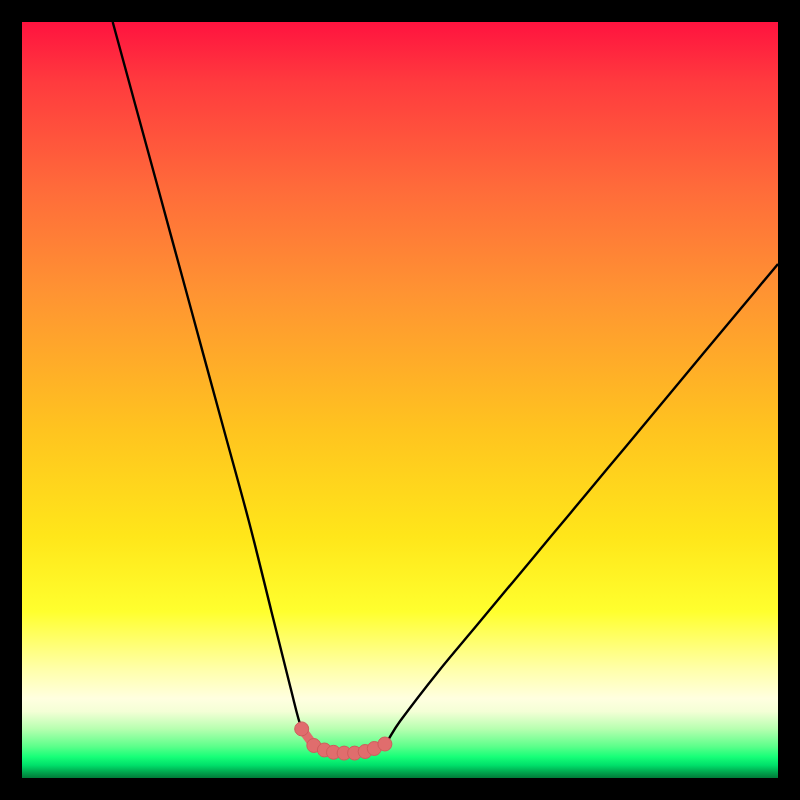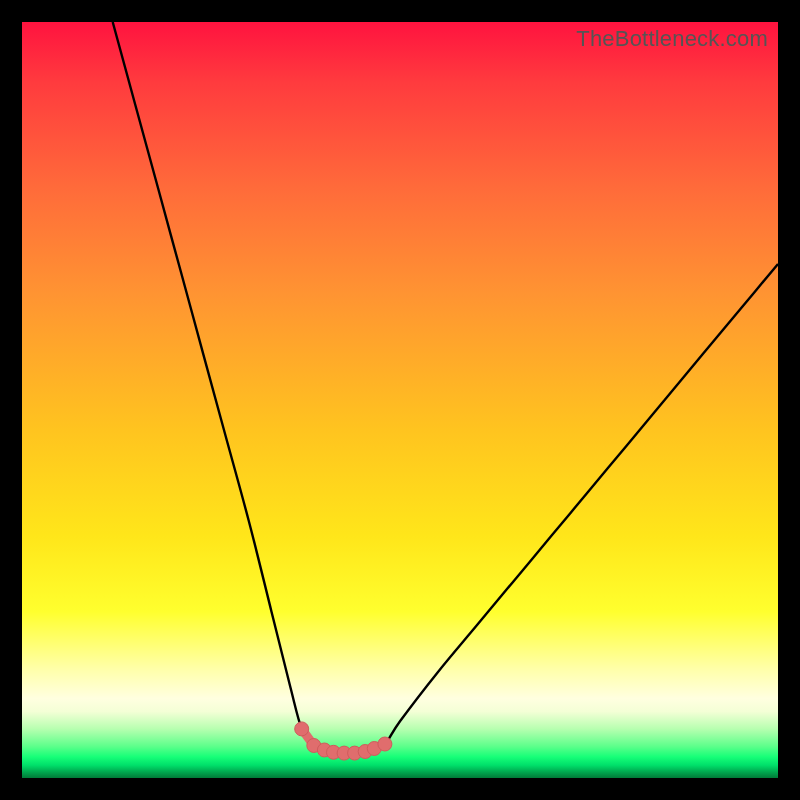--- a/index.html
+++ b/index.html
@@ -61,21 +61,20 @@
     overflow: visible;
   }
 </style>
 </head>
 <body>
 
 <div class="frame">
 
   <div class="plot-area">
 
-    <div class="watermark">TheBottleneck.com</div>
 
     <svg class="curve" viewBox="0 0 756 756" preserveAspectRatio="none">
       <path id="curve-path" d="M 90.7 0.0 C 94.5 13.9, 105.8 55.4, 113.4 83.2 C 121.0 110.9, 128.5 138.6, 136.1 166.3 C 143.6 194.0, 151.2 221.8, 158.8 249.5 C 166.3 277.2, 173.9 304.9, 181.4 332.6 C 189.0 360.4, 196.6 388.1, 204.1 415.8 C 211.7 443.5, 219.2 470.0, 226.8 499.0 C 234.4 527.9, 242.6 562.0, 249.5 589.7 C 256.4 617.4, 263.3 645.8, 268.4 665.3 C 273.4 684.8, 275.9 697.2, 279.7 706.9 C 283.5 716.6, 287.3 720.0, 291.1 723.5 C 294.8 727.0, 298.0 726.8, 302.4 728.0 C 306.8 729.3, 312.5 730.5, 317.5 731.1 C 322.6 731.6, 327.6 731.3, 332.6 731.1 C 337.7 730.8, 342.7 731.1, 347.8 729.5 C 352.8 728.0, 357.8 727.0, 362.9 722.0 C 367.9 716.9, 369.2 711.3, 378.0 699.3 C 386.8 687.3, 403.2 665.9, 415.8 650.2 C 428.4 634.4, 441.0 619.9, 453.6 604.8 C 466.2 589.7, 478.8 574.6, 491.4 559.4 C 504.0 544.3, 516.6 529.2, 529.2 514.1 C 541.8 499.0, 554.4 483.8, 567.0 468.7 C 579.6 453.6, 592.2 438.5, 604.8 423.4 C 617.4 408.2, 630.0 393.1, 642.6 378.0 C 655.2 362.9, 667.8 347.8, 680.4 332.6 C 693.0 317.5, 705.6 302.4, 718.2 287.3 C 730.8 272.2, 749.7 249.5, 756.0 241.9" fill="none" stroke="#000" stroke-width="2.4"></path>
       <path id="marker-connector" d="M 279.7 706.9 L 291.8 723.5 L 302.4 728.0 L 311.5 730.3 L 322.1 731.1 L 332.6 731.1 L 343.2 729.5 L 352.3 726.5 L 362.9 722.0" fill="none" stroke="#e06d6d" stroke-width="9" stroke-linecap="round" stroke-linejoin="round"></path>
       <g id="marker-group">
           <circle cx="279.7" cy="706.9" r="7" fill="#e06d6d" stroke="#cf5c5c" stroke-width="1"></circle>
           <circle cx="291.8" cy="723.5" r="7" fill="#e06d6d" stroke="#cf5c5c" stroke-width="1"></circle>
           <circle cx="302.4" cy="728.0" r="7" fill="#e06d6d" stroke="#cf5c5c" stroke-width="1"></circle>
           <circle cx="311.5" cy="730.3" r="7" fill="#e06d6d" stroke="#cf5c5c" stroke-width="1"></circle>
           <circle cx="322.1" cy="731.1" r="7" fill="#e06d6d" stroke="#cf5c5c" stroke-width="1"></circle>

